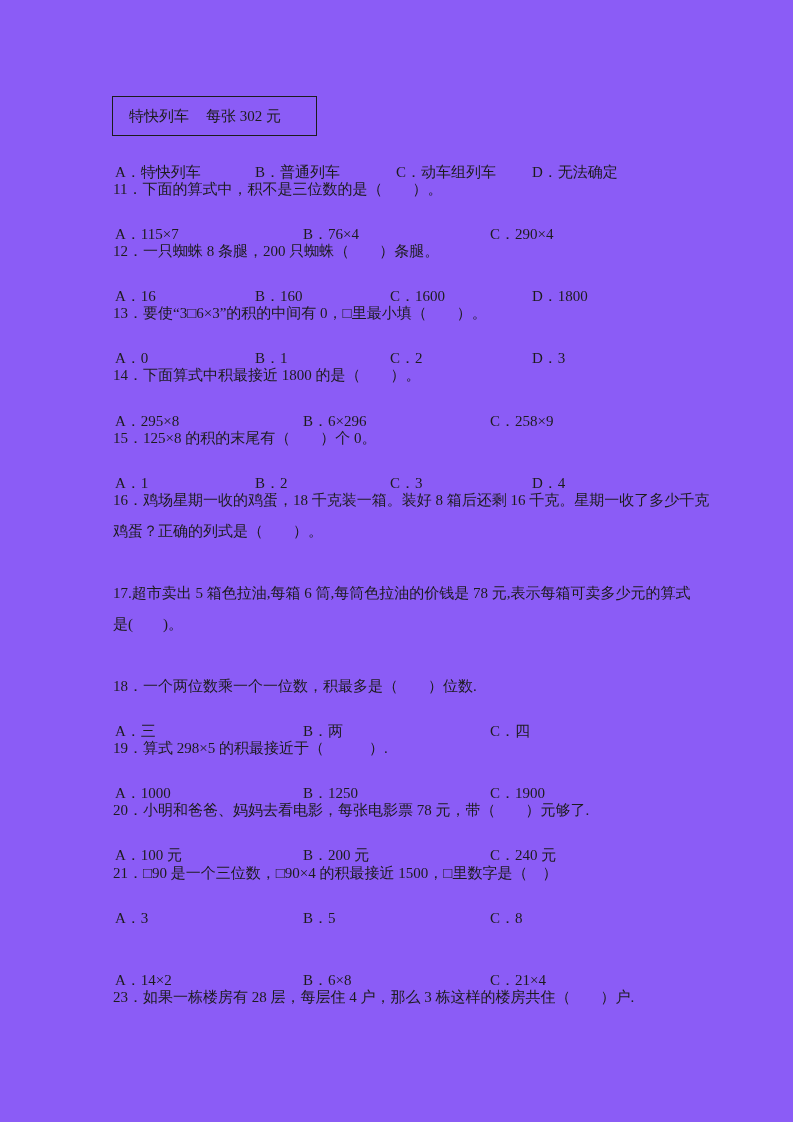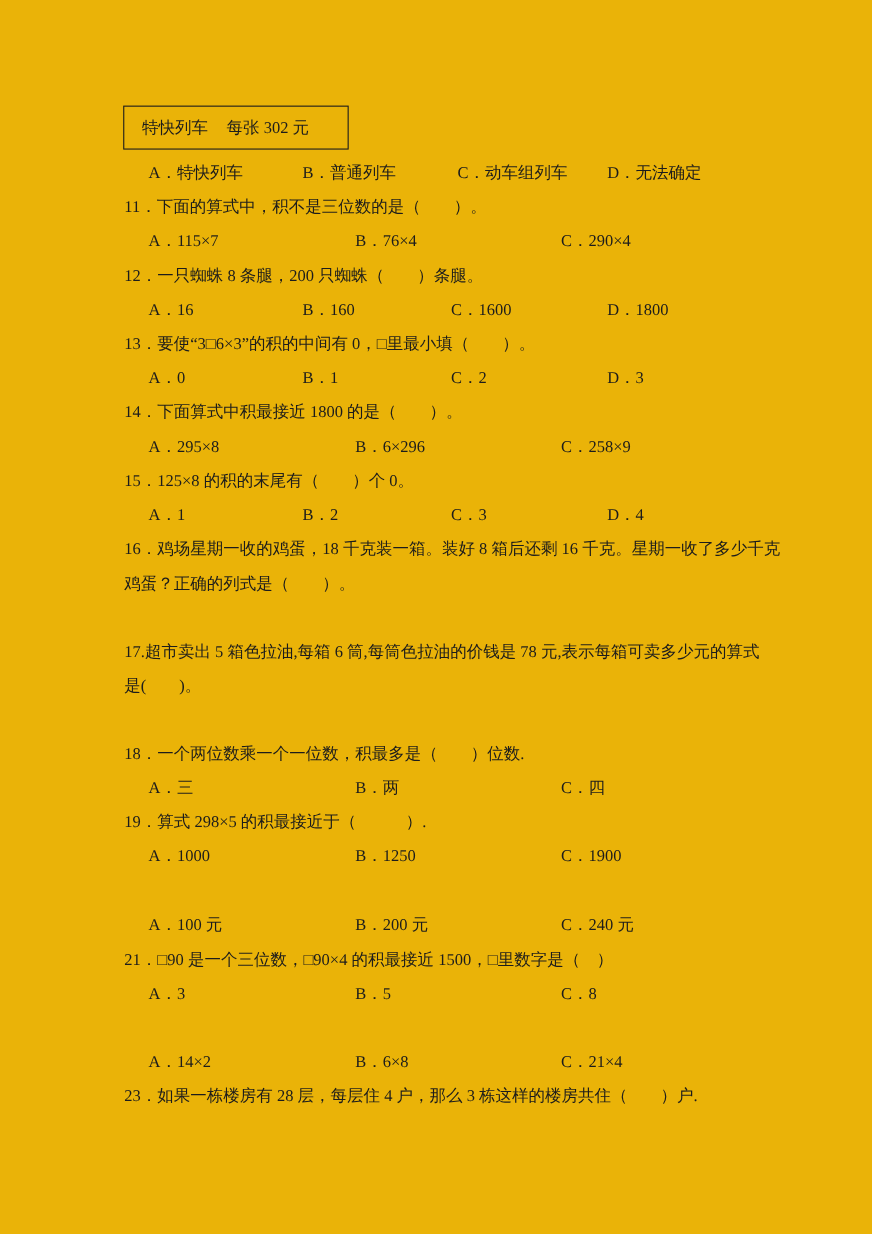--- a/index.html
+++ b/index.html
@@ -1,21 +1,21 @@
 <!DOCTYPE html>
 <html><head>
 <meta charset="utf-8">
 <title>Document</title>
 <style>
   html,body { margin:0; padding:0; background:#e8e8e8; }
   .page {
     position:relative;
     width:793px; height:1122px;
     margin:0 auto;
-    background:#eab308;
+    background:#8b5cf6;
     font-family:"Liberation Serif","DejaVu Serif",serif;
     font-size:15px;
     color:#1c1c1c;
     overflow:hidden;
   }
   .ticket-box {
     position:absolute;
     left:112px; top:96px;
     width:205px; height:40px;
     border:1.5px solid #1c1c1c;
@@ -26,21 +26,21 @@
     white-space:pre;
   }
   .ticket-box .gap { display:inline-block; width:17px; }
   .line {
     position:absolute;
     left:0; width:793px; height:20px;
     white-space:pre;
     line-height:20px;
   }
   .qtext { position:absolute; left:113px; top:0; white-space:pre; }
-  .opt   { position:absolute; top:0; white-space:pre;margin-left:20px; }
+  .opt   { position:absolute; top:14px; white-space:pre; }
 </style>
 </head>
 <body>
 
 <div class="page">
 
   <div class="ticket-box">
     <span>特快列车</span>
     <span class="gap"></span>
     <span>每张 302 元</span>
@@ -126,20 +126,23 @@
 
   <div class="line" style="top:738px">
     <span class="qtext">19．算式 298×5 的积最接近于（　　　）.</span>
   </div>
   <div class="line" style="top:769px">
     <span class="opt" style="left:115px">A．1000</span>
     <span class="opt" style="left:303px">B．1250</span>
     <span class="opt" style="left:490px">C．1900</span>
   </div>
 
+  <div class="line" style="top:800px">
+    <span class="qtext">20．小明和爸爸、妈妈去看电影，每张电影票 78 元，带（　　）元够了.</span>
+  </div>
   <div class="line" style="top:831px">
     <span class="opt" style="left:115px">A．100 元</span>
     <span class="opt" style="left:303px">B．200 元</span>
     <span class="opt" style="left:490px">C．240 元</span>
   </div>
 
   <div class="line" style="top:863px">
     <span class="qtext">21．□90 是一个三位数，□90×4 的积最接近 1500，□里数字是（　）</span>
   </div>
   <div class="line" style="top:894px">

